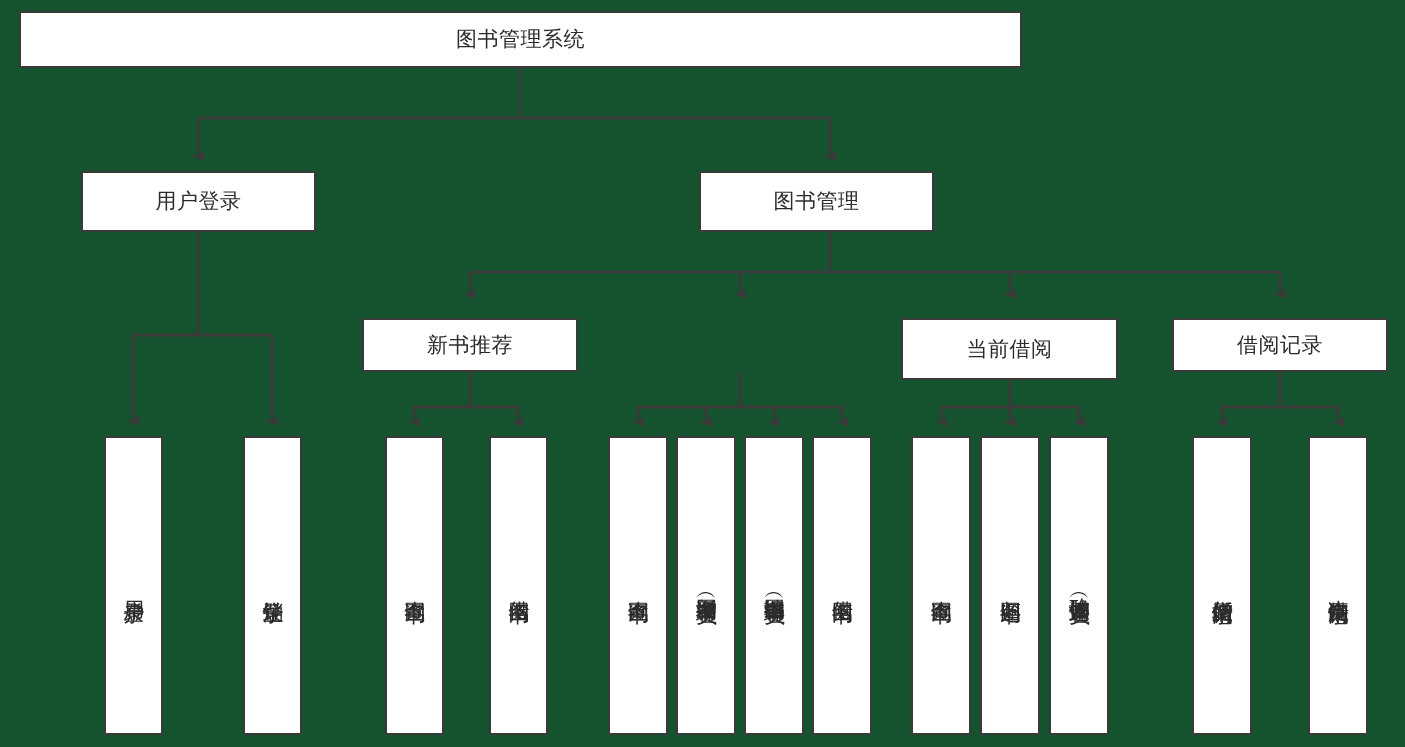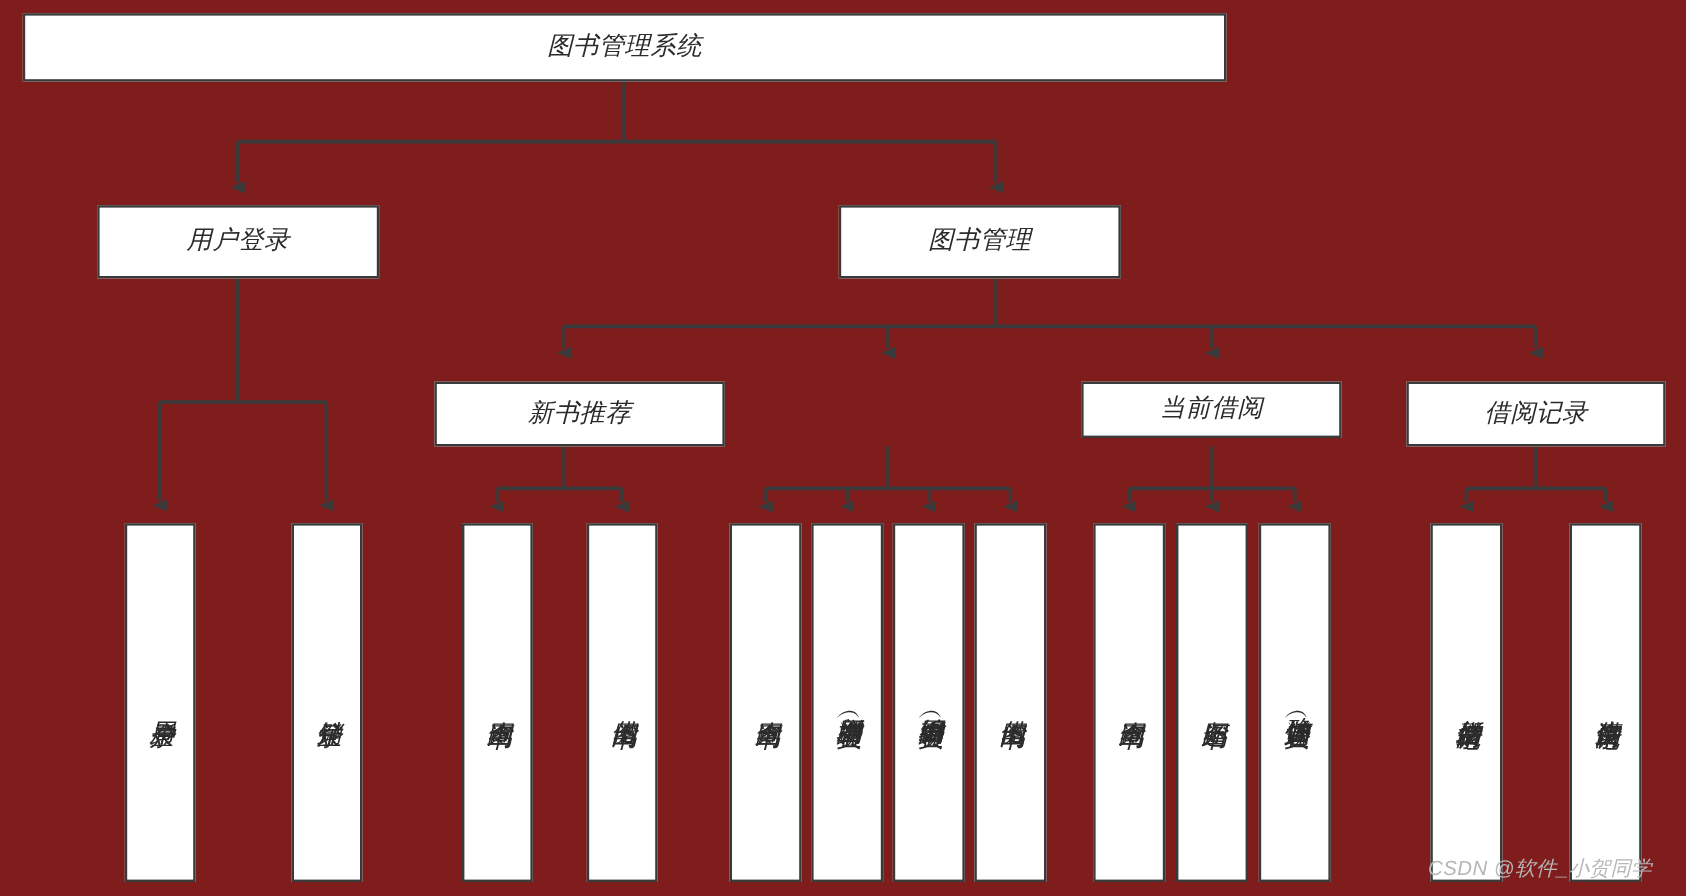--- a/index.html
+++ b/index.html
@@ -7,23 +7,22 @@
     padding: 0;
     background: #ffffff;
   }
   body {
     font-family: "Liberation Sans", "DejaVu Sans", sans-serif;
   }
   #canvas {
     position: relative;
     width: 1405px;
     height: 747px;
-    background: #7f1d1d;
+    background: #14532d;
     overflow: hidden;
-    font-style: italic;
   }
   svg.edges {
     position: absolute;
     left: 0;
     top: 0;
     width: 1405px;
     height: 747px;
     pointer-events: none;
   }
   .node {
@@ -133,26 +132,26 @@
   </div>
 
   <div class="node" style="left:81px; top:171px; width:235px; height:61px;">
     <span class="node-label">用户登录</span>
   </div>
 
   <div class="node" style="left:699px; top:171px; width:235px; height:61px;">
     <span class="node-label">图书管理</span>
   </div>
 
-  <div class="node" style="left:362px; top:318px; width:242px; height:54px;">
+  <div class="node" style="left:362px; top:318px; width:216px; height:54px;">
     <span class="node-label">新书推荐</span>
   </div>
 
 
-  <div class="node" style="left:901px; top:318px; width:217px; height:47px;">
+  <div class="node" style="left:901px; top:318px; width:217px; height:62px;">
     <span class="node-label">当前借阅</span>
   </div>
 
   <div class="node" style="left:1172px; top:318px; width:216px; height:54px;justify-content:center;">
     <span class="node-label">借阅记录</span>
   </div>
 
   <div class="leaf" style="left:104px; top:436px; width:59px; height:299px;">
     <span class="leaf-label">用户登录</span>
   </div>
@@ -198,15 +197,14 @@
   </div>
 
   <div class="leaf" style="left:1192px; top:436px; width:60px; height:299px;">
     <span class="leaf-label">新增借阅记录</span>
   </div>
 
   <div class="leaf" style="left:1308px; top:436px; width:60px; height:299px;">
     <span class="leaf-label">查询借阅记录</span>
   </div>
 
-  <div class="watermark">CSDN @软件_小贺同学</div>
 
 </div>
 
 </body></html>

